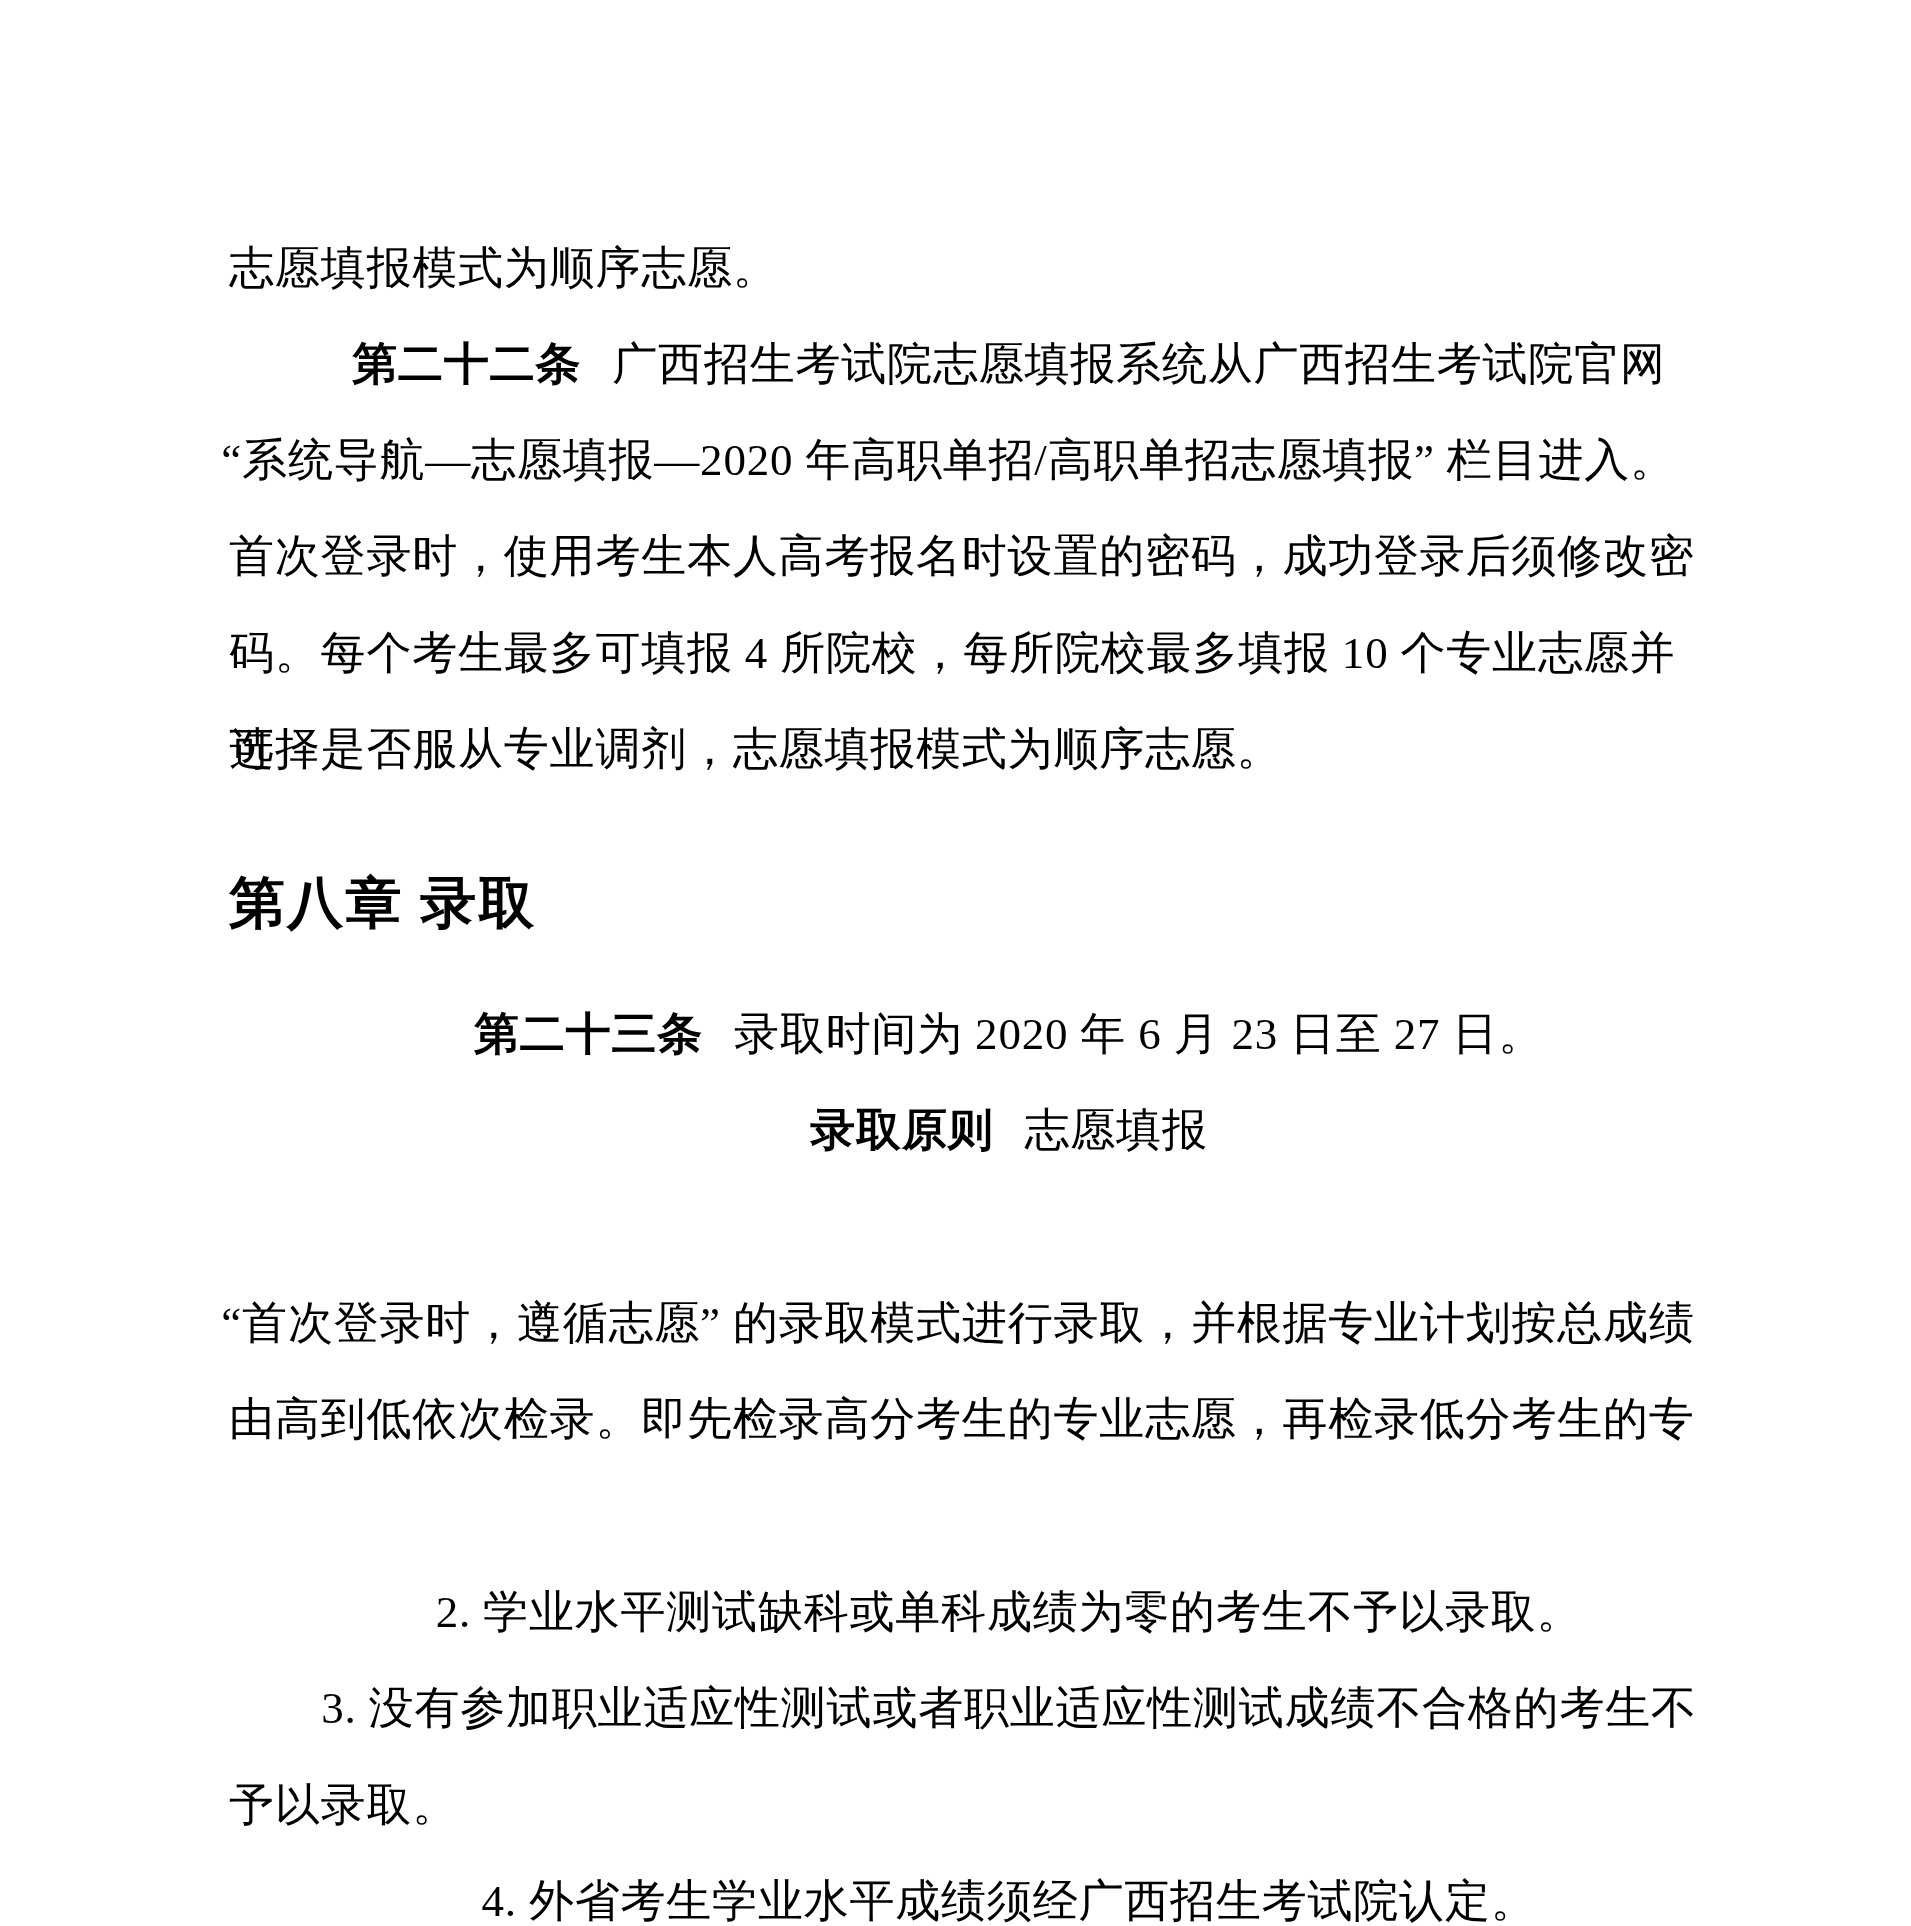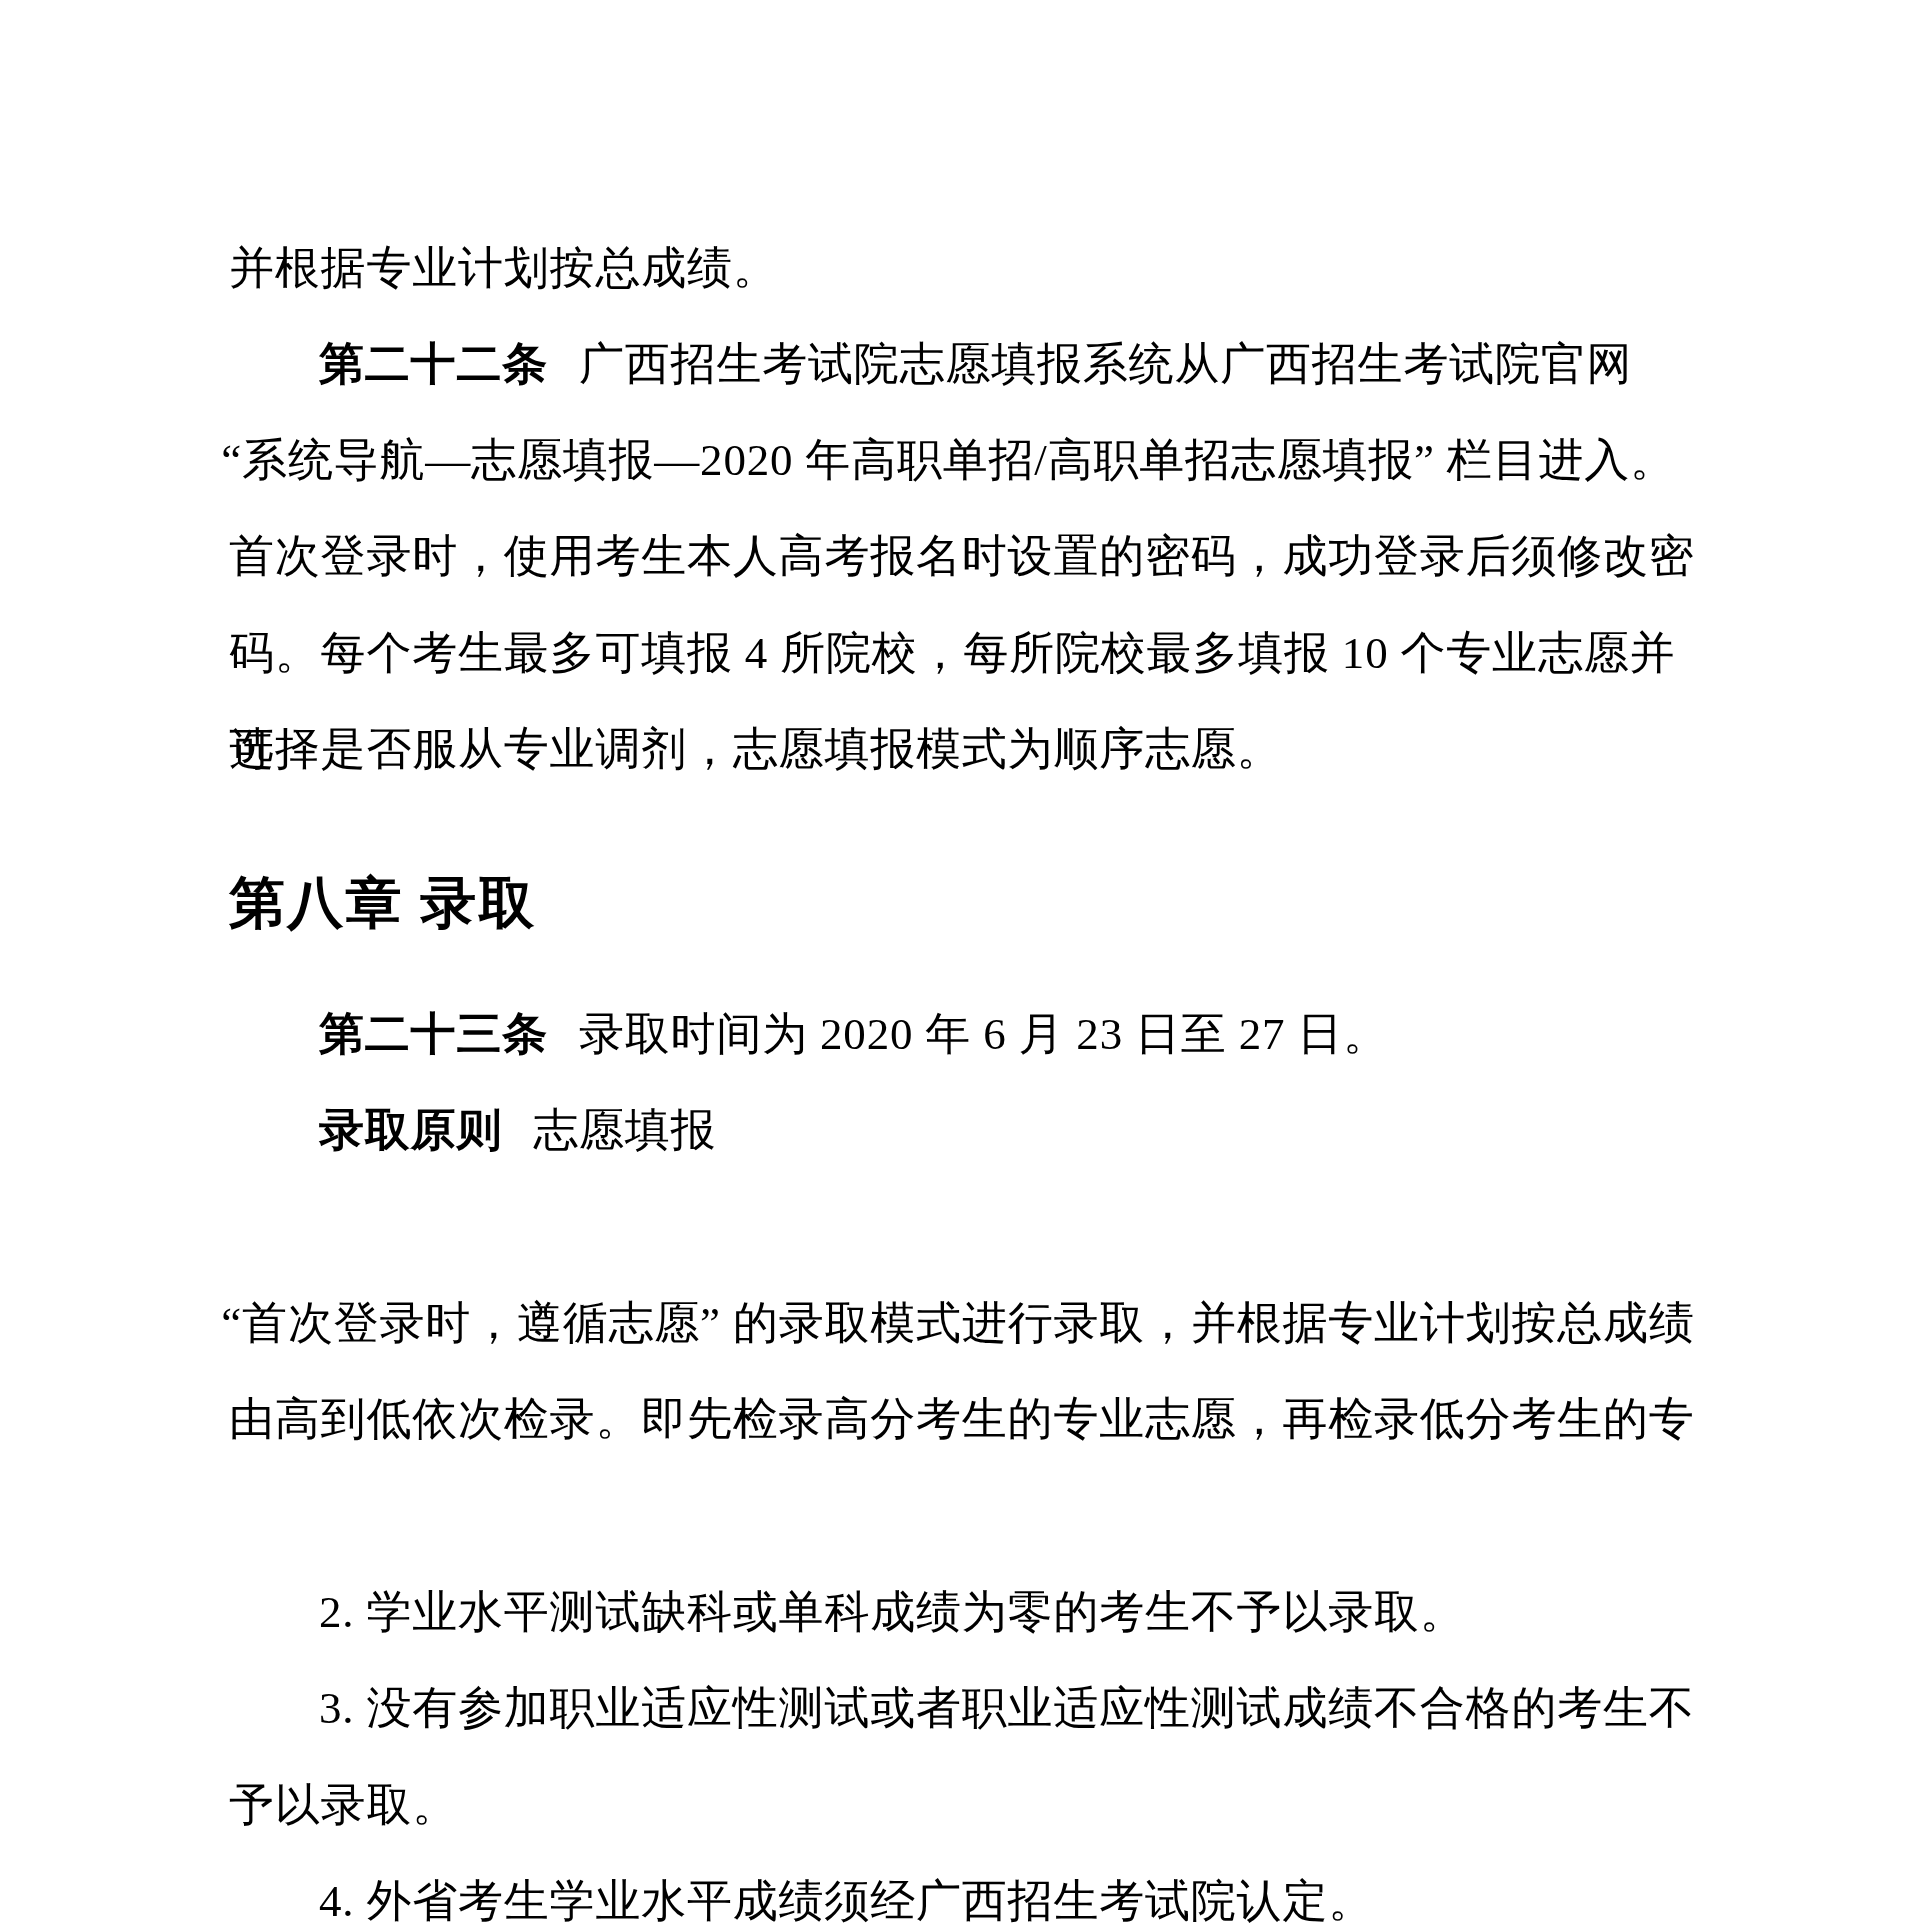--- a/index.html
+++ b/index.html
@@ -14,21 +14,21 @@
   }
   .line {
     position: absolute;
     left: 229px;
     width: 1470px;
     font-size: 45px;
     line-height: 96px;
     white-space: pre-wrap;
     letter-spacing: 0.8px;
   }
-  .indent { text-indent: 90px; }
+  .indent { text-indent: 90px; text-align: center; }
   .hangquote { text-indent: -7.7px; }
   .label {
     font-weight: bold;
     margin-right: 31px;
   }
   .chapter {
     position: absolute;
     left: 229px;
     width: 1470px;
     top: 855px;
@@ -36,21 +36,21 @@
     font-weight: bold;
     line-height: 96px;
     letter-spacing: 2.3px;
   }
 </style>
 </head>
 <body>
 
 <div class="page">
 
-  <div class="line" style="top:220px"><span>并根据专业计划按总成绩。</span></div>
+  <div class="line" style="top:220px"><span>志愿填报模式为顺序志愿。</span></div>
 
   <div class="line indent" style="top:316px"><span class="label">第二十二条</span><span>广西招生考试院志愿填报系统从广西招生考试院官网</span></div>
 
   <div class="line hangquote" style="top:412px"><span>“系统导航—志愿填报—2020 年高职单招/高职单招志愿填报” 栏目进入。</span></div>
 
   <div class="line" style="top:508px"><span>首次登录时，使用考生本人高考报名时设置的密码，成功登录后须修改密</span></div>
 
   <div class="line" style="top:605px"><span>码。每个考生最多可填报 4 所院校，每所院校最多填报 10 个专业志愿并可</span></div>
 
   <div class="line" style="top:701px"><span>选择是否服从专业调剂，志愿填报模式为顺序志愿。</span></div>

